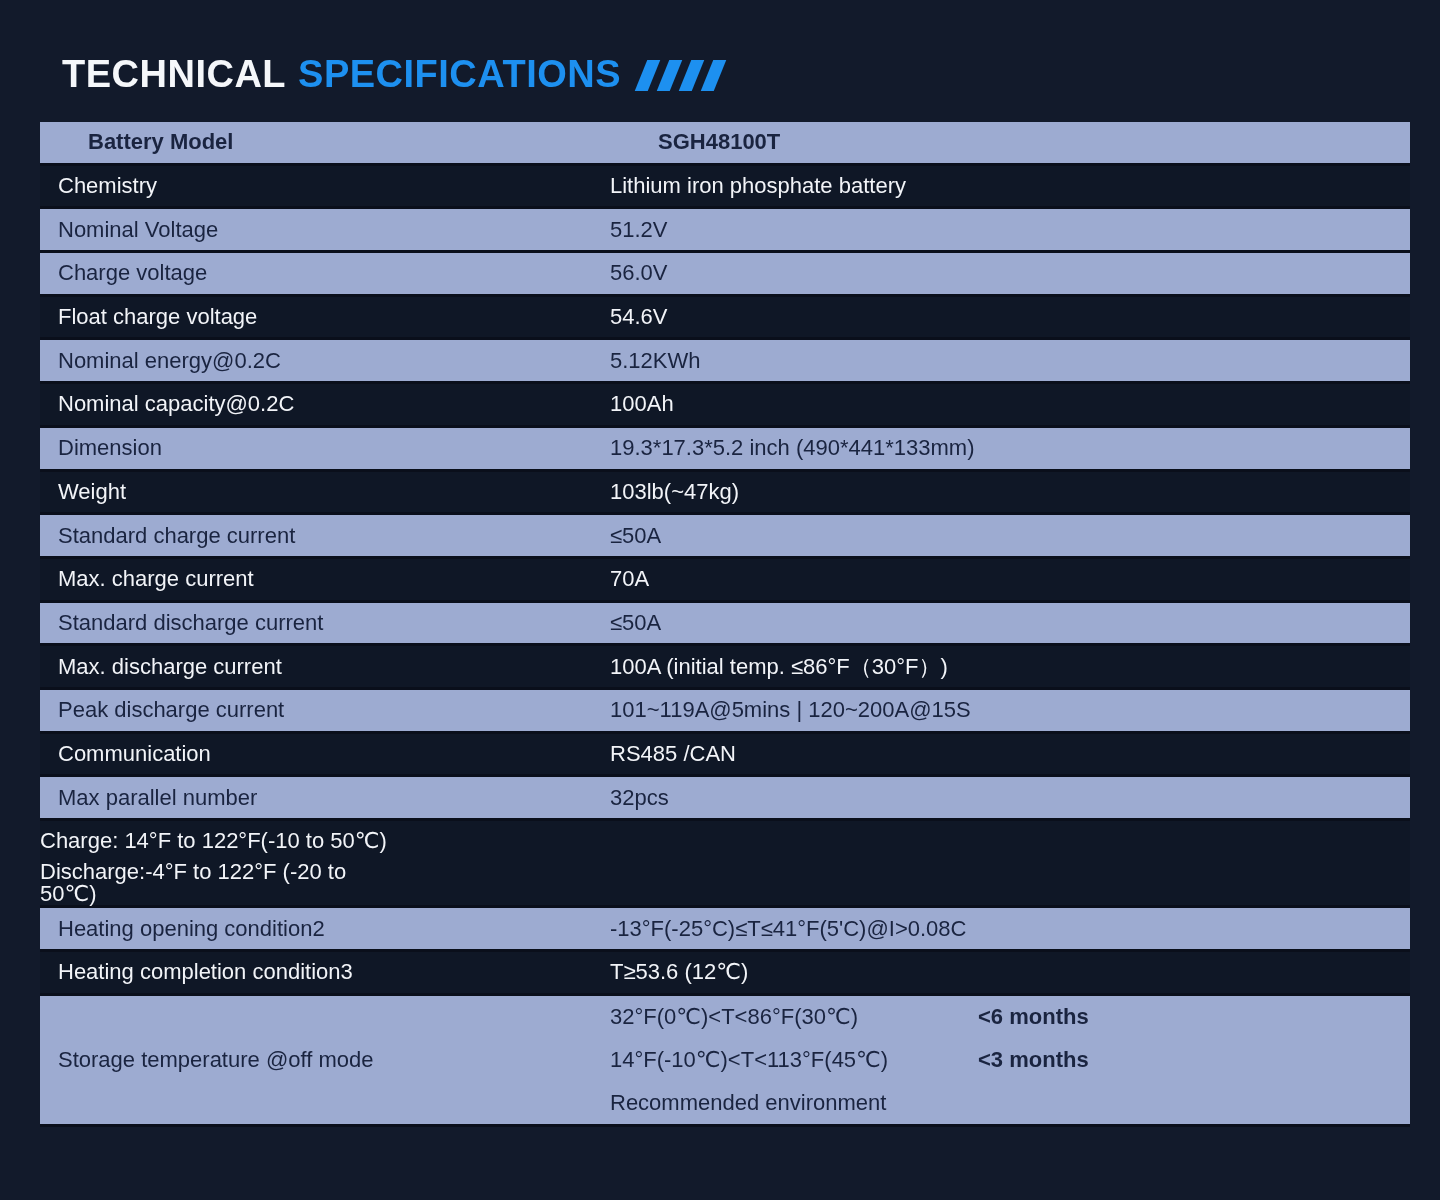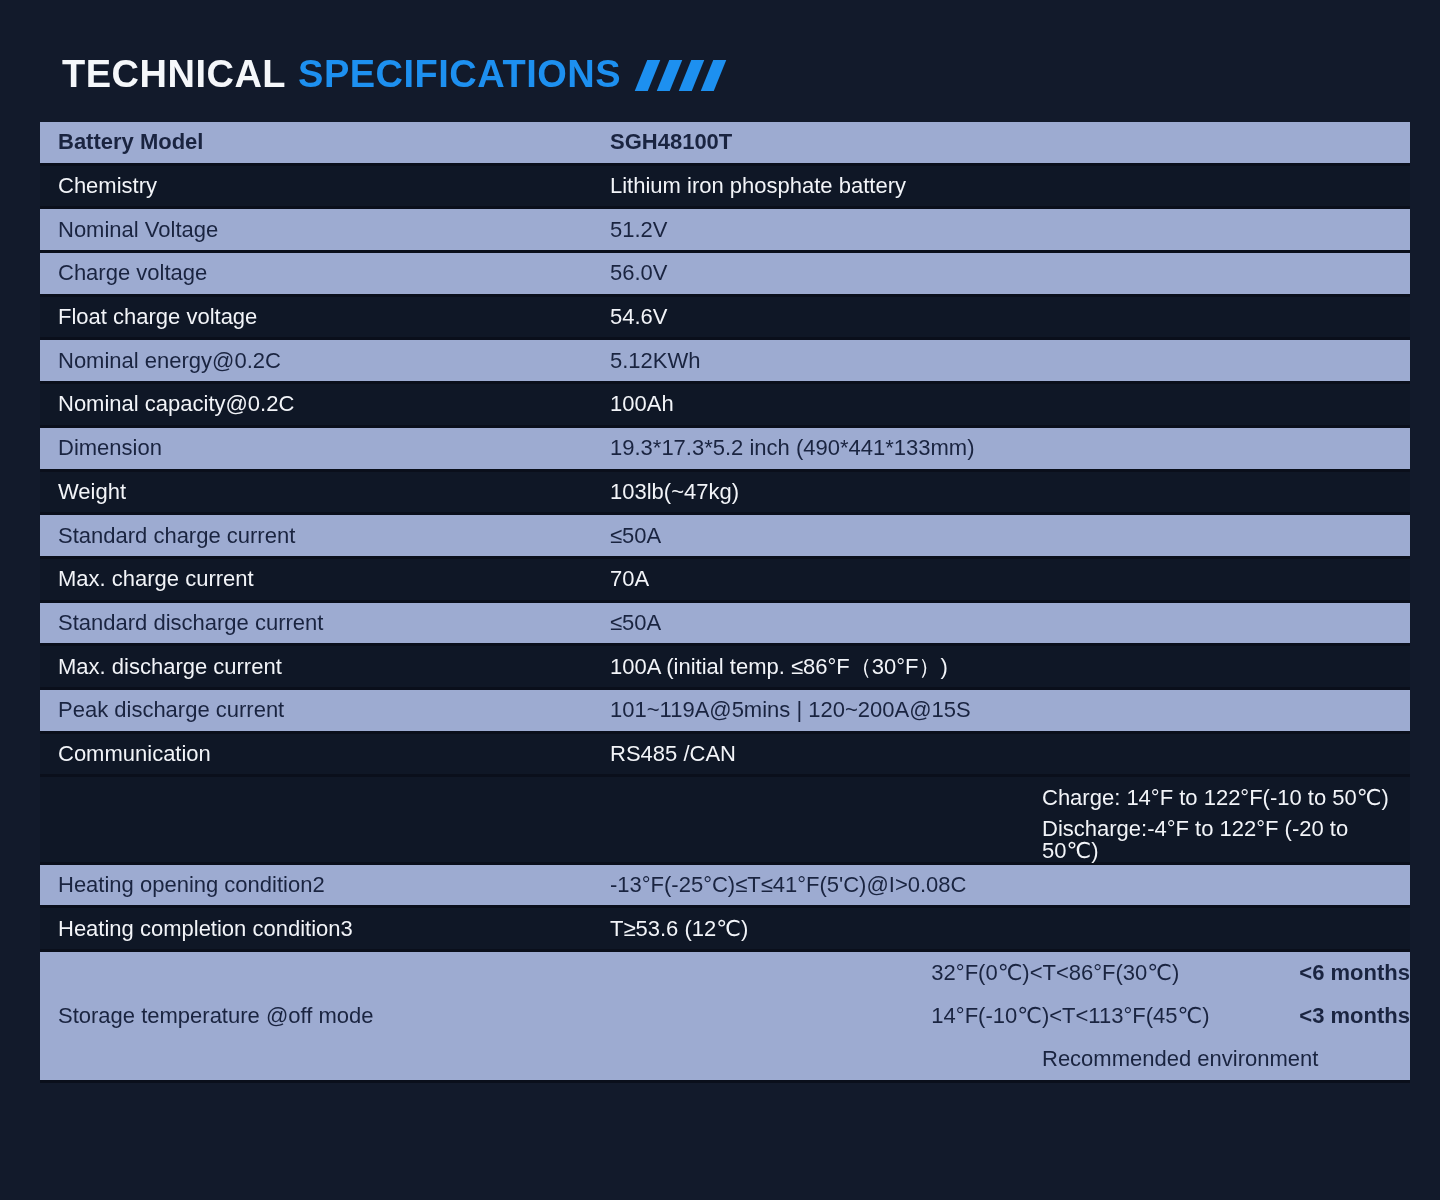--- a/index.html
+++ b/index.html
@@ -56,37 +56,37 @@
   }
   .row{
     display:flex;
     height:43.7px;
     border-bottom:3px solid var(--row-separator);
   }
   .row.u2{height:87.4px;}
   .row.u3{height:131.1px;}
   .row.light{background:var(--row-light-bg);color:var(--text-on-light);}
   .row.dark{background:var(--row-dark-bg);color:var(--text-on-dark);}
-  .row.bold .cell{font-weight:bold;}
+  .row.bold .cell{font-weight:bold;padding-left:48px;}
   .cell{
     display:flex;
     align-items:center;
     font-size:22px;
     line-height:1;
   }
   .cell.label{
     width:570px;
     padding-left:18px;
     flex-shrink:0;
   }
   .cell.value{flex:1;}
   .cell.lines{
     flex:1;
     flex-direction:column;
-    align-items:flex-end;
+    align-items:flex-start;
     justify-content:center;
   }
   .line{
     flex:1;
     display:flex;
     align-items:center;
   }
   .line-text{
     width:368px;
     flex-shrink:0;
@@ -163,20 +163,24 @@
     <div class="cell value">100A (initial temp. ≤86°F（30°F）)</div>
   </div>
       <div class="row light">
     <div class="cell label">Peak discharge current</div>
     <div class="cell value">101~119A@5mins | 120~200A@15S</div>
   </div>
       <div class="row dark">
     <div class="cell label">Communication</div>
     <div class="cell value">RS485 /CAN</div>
   </div>
+      <div class="row light">
+    <div class="cell label">Max parallel number</div>
+    <div class="cell value">32pcs</div>
+  </div>
       <div class="row multi dark u2">
     <div class="cell lines">
           <div class="line">
             <span class="line-text">Charge: 14°F to 122°F(-10 to 50℃)</span>
           </div>
           <div class="line">
             <span class="line-text">Discharge:-4°F to 122°F (-20 to 50℃)</span>
           </div>
         </div>
   </div>

